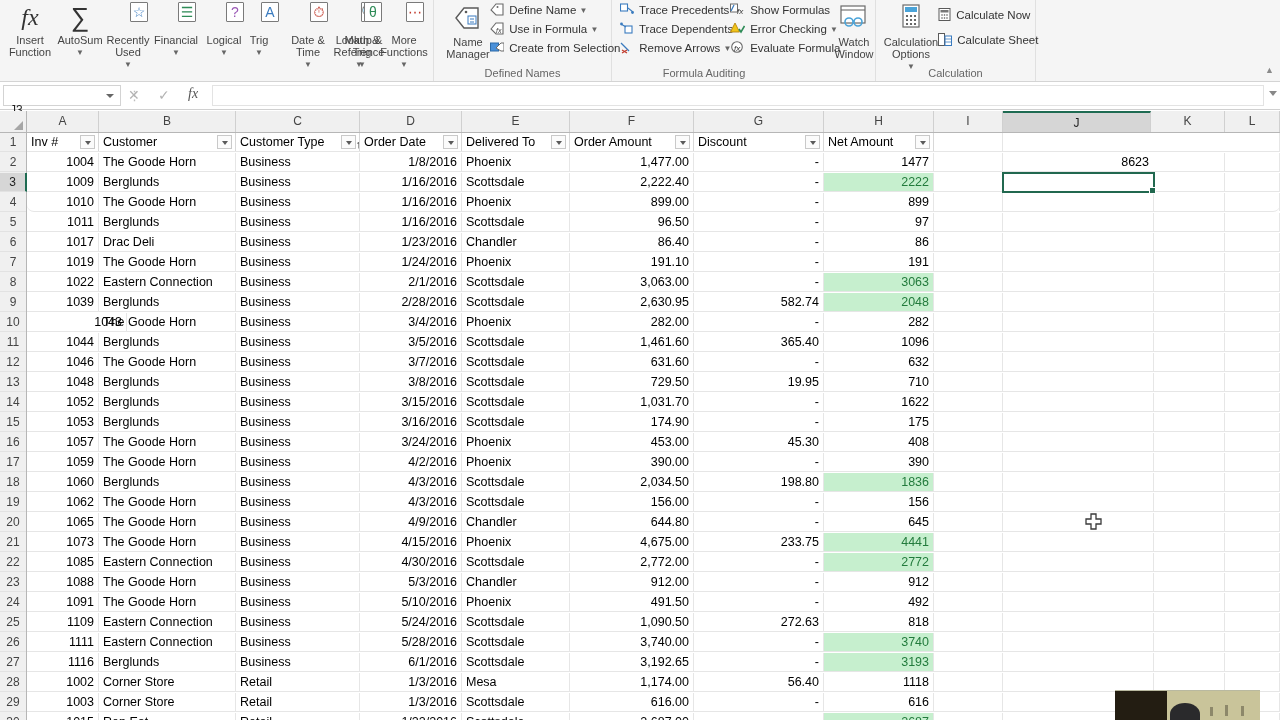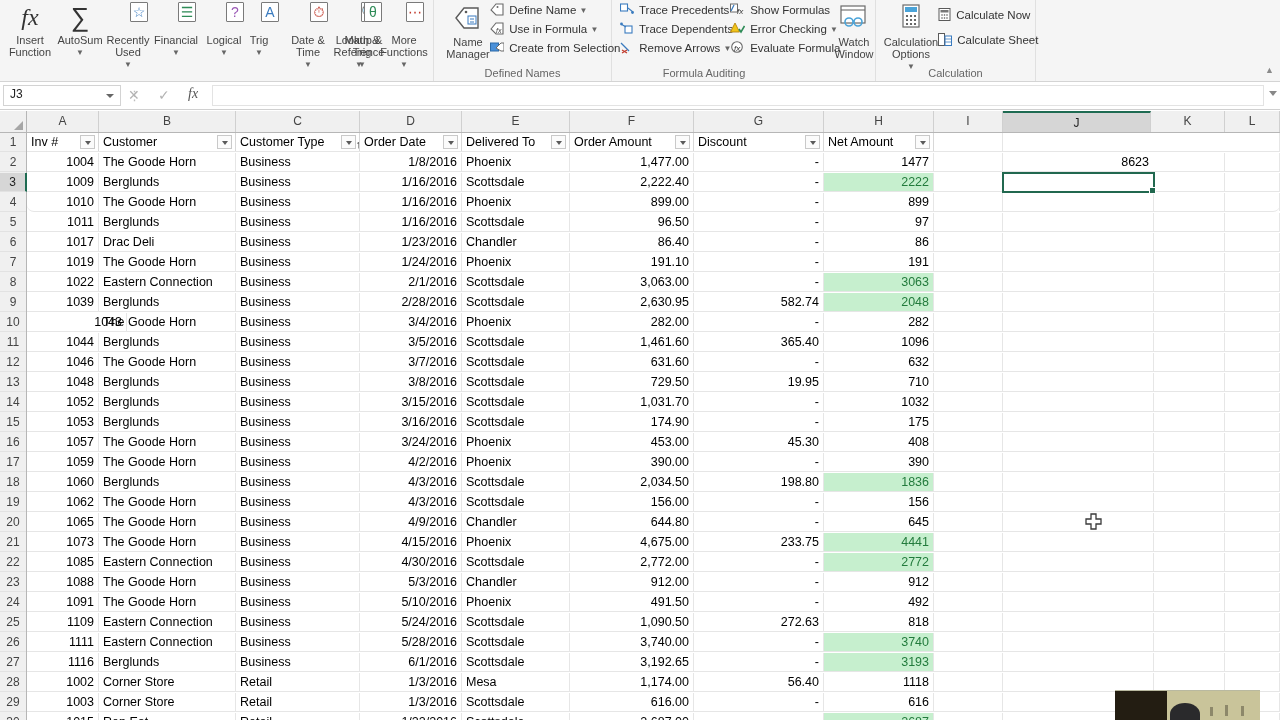--- a/index.html
+++ b/index.html
@@ -59,21 +59,21 @@
     position: absolute; left: 0; top: 82px;
     width: 1280px; height: 28px;
     background: #ffffff;
     border-bottom: 1px solid #d0d0d0;
   }
   .namebox {
     position: absolute; left: 3px; top: 3px;
     width: 118px; height: 21px;
     border: 1px solid #d3d3d3; background: #fff;
     font-size: 12px; color: #222;
-    padding: 1px 0 0 6px;
+    padding: 17px 0 0 6px;
   }
   .namebox-caret {
     position: absolute; right: 6px; top: 8px;
     width: 0; height: 0;
     border-left: 4px solid transparent; border-right: 4px solid transparent;
     border-top: 4px solid #666;
   }
   .fb-sep { position: absolute; left: 128px; top: 6px; font-size: 13px; color: #bdbdbd; }
   .fb-btn { position: absolute; top: 5px; font-size: 14px; color: #b3b3b3; }
   .fb-fx { position: absolute; left: 188px; top: 4px; font-size: 14px; color: #555;
@@ -759,21 +759,21 @@
           <div class="cell" style="left: 1198px; width: 55px;"></div>
         </div>
         <div class="row" style="top: 260px;">
           <div class="cell r" style="left: 0px; width: 72px;">1052</div>
           <div class="cell l" style="left: 72px; width: 137px;">Berglunds</div>
           <div class="cell l" style="left: 209px; width: 124px;">Business</div>
           <div class="cell r" style="left: 333px; width: 102px;">3/15/2016</div>
           <div class="cell l" style="left: 435px; width: 108px;">Scottsdale</div>
           <div class="cell r" style="left: 543px; width: 124px;">1,031.70</div>
           <div class="cell r" style="left: 667px; width: 130px;">-</div>
-          <div class="cell r" style="left: 797px; width: 110px;">1032</div>
+          <div class="cell r" style="left: 797px; width: 110px;">1622</div>
           <div class="cell" style="left: 907px; width: 69px;"></div>
           <div class="cell" style="left: 976px; width: 151px;"></div>
           <div class="cell" style="left: 1127px; width: 71px;"></div>
           <div class="cell" style="left: 1198px; width: 55px;"></div>
         </div>
         <div class="row" style="top: 280px;">
           <div class="cell r" style="left: 0px; width: 72px;">1053</div>
           <div class="cell l" style="left: 72px; width: 137px;">Berglunds</div>
           <div class="cell l" style="left: 209px; width: 124px;">Business</div>
           <div class="cell r" style="left: 333px; width: 102px;">3/16/2016</div>

